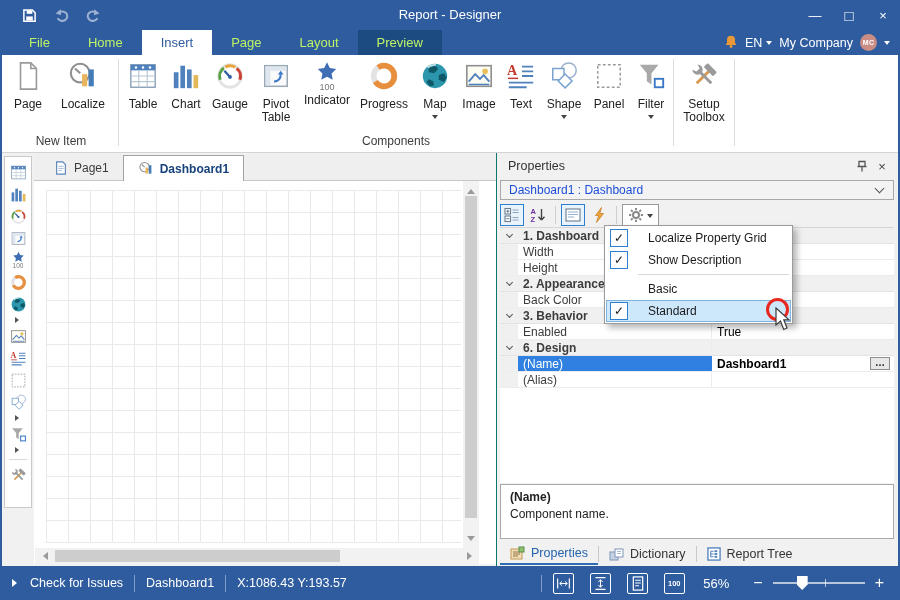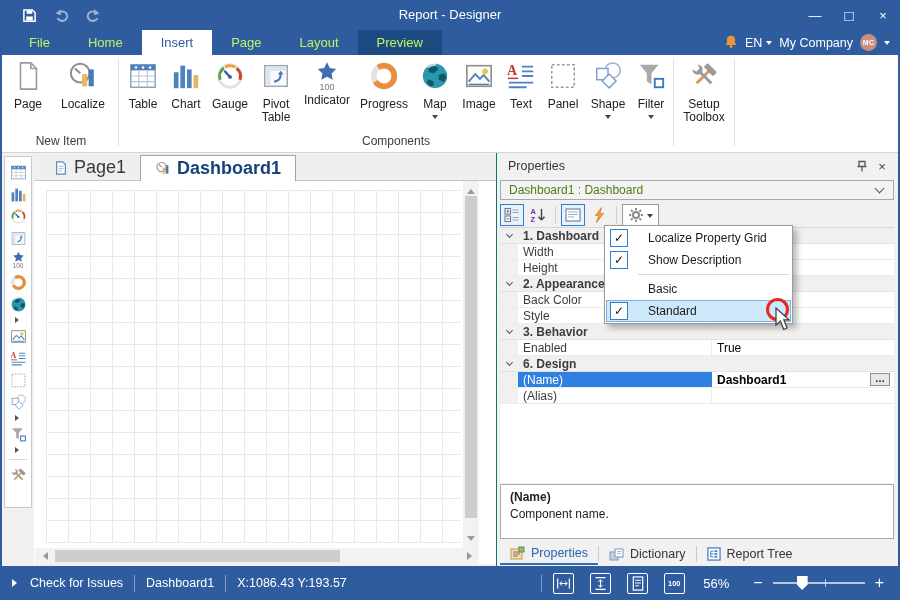--- a/index.html
+++ b/index.html
@@ -35,42 +35,42 @@
   
   #main{position:absolute;left:2px;top:153px;width:896px;height:413px;background:#f1f1f1}
   
   .toolstrip{position:absolute;left:2px;top:3px;width:28px;height:352px;background:#fff;border:1px solid #c9c9c9;display:flex;flex-direction:column;align-items:center;padding-top:4px}
   .tsi{height:22px;display:flex;flex-direction:column;align-items:center;justify-content:center}
   .tsa{height:10px;display:flex;align-items:center;justify-content:center}
   .tri-r{width:0;height:0;border:3.5px solid transparent;border-left:4.5px solid #555}
   .tssep{width:18px;height:1px;background:#d9d9d9;margin:4px 0}
   
   .docstrip{position:absolute;left:32px;top:2px;width:462px;height:26px;background:#efefef;border-bottom:1px solid #c6c6c6;display:flex;align-items:flex-end;padding-left:6px}
-  .dtab{height:25px;display:flex;align-items:center;gap:6px;padding:0 14px;font-size:18px;color:#3a3a3a}
+  .dtab{height:25px;display:flex;align-items:center;gap:6px;padding:0 14px;font-size:12px;color:#3a3a3a}
   .dtab.active{background:#fff;border:1px solid #a3a3a3;border-bottom:none;height:26px;margin-bottom:-1px;color:#17427b;font-weight:bold}
   
   .canvas{position:absolute;left:32px;top:28px;width:462px;height:383px;background:#fff}
   .gridsurface{position:absolute;left:12px;top:9px;width:415px;height:353px;
      background-image:linear-gradient(to right,#e9e9e9 1px,transparent 1px),linear-gradient(to bottom,#e9e9e9 1px,transparent 1px);
      background-size:22px 22px}
   .vscroll{position:absolute;right:17px;top:0;width:16px;bottom:16px;background:#f2f2f2}
   .hscroll{position:absolute;left:1px;bottom:0;right:17px;height:16px;background:#f2f2f2}
   .sbtn{position:absolute;width:16px;height:16px;display:flex;align-items:center;justify-content:center}
   .tri-up{width:0;height:0;border:4px solid transparent;border-bottom:5px solid #9a9a9a}
   .tri-dn{width:0;height:0;border:4px solid transparent;border-top:5px solid #9a9a9a}
   .tri-lf{width:0;height:0;border:4px solid transparent;border-right:5px solid #9a9a9a}
   .tri-rt{width:0;height:0;border:4px solid transparent;border-left:5px solid #9a9a9a}
   .vthumb{position:absolute;left:2px;width:12px;background:#cdcdcd}
   .hthumb{position:absolute;top:2px;height:12px;background:#cdcdcd}
   
   .props{position:absolute;left:494px;top:0;width:402px;height:413px;background:#f1f1f1;border-left:1px solid #0f766e}
   .phead{position:absolute;left:0;top:0;right:0;height:26px;display:flex;align-items:center;color:#333;font-size:12.5px}
   .phead .t{margin-left:11px}
   .pico{position:absolute;top:5px;width:16px;height:16px;display:flex;align-items:center;justify-content:center;color:#444}
-  .selector{position:absolute;left:3px;right:4px;top:27px;height:20px;background:#f3f3f3;border:1px solid #a8a8a8;display:flex;align-items:center;color:#4d7c0f}
+  .selector{position:absolute;left:3px;right:4px;top:27px;height:20px;background:#f3f3f3;border:1px solid #a8a8a8;display:flex;align-items:center;color:#1d4ed8}
   .selector .t{margin-left:8px}
   .chev{width:7px;height:7px;border-right:1.6px solid #555;border-bottom:1.6px solid #555;transform:rotate(45deg)}
   .selector .chev{position:absolute;right:10px;top:4px}
   .ptools{position:absolute;left:3px;top:50px;height:24px;display:flex;align-items:center;gap:2px}
   .tbtn{width:24px;height:22px;display:flex;align-items:center;justify-content:center;border:1px solid transparent}
   .tbtn.on{border-color:#2e7fd0;background:#e9f3fc}
   .tbtn.menuopen{width:37px;background:#fff;border:1px solid #9b9b9b;gap:3px}
   .tsep2{width:1px;height:18px;background:#cfcfcf;margin:0 3px}
   .caret-d{width:0;height:0;border:3.5px solid transparent;border-top:4px solid #444;margin-top:4px}
   .pgrid{position:absolute;left:3px;right:4px;top:74px;height:256px;background:#fff;border-top:1px solid #d6d6d6}
@@ -332,32 +332,32 @@
               <use href="#s-image"></use>
             </svg>
           <span class="lbl">Image</span>
         </div>
         <div class="ritem" style="width:40px">
           <svg width="30" height="30">
               <use href="#s-text"></use>
             </svg>
           <span class="lbl">Text</span>
         </div>
-        <div class="ritem" style="width:44px">
-          <svg width="30" height="30">
-              <use href="#s-panel"></use>
-            </svg>
-          <span class="lbl">Panel</span>
-        </div>
         <div class="ritem" style="width:46px">
           <svg width="30" height="30">
               <use href="#s-shape"></use>
             </svg>
           <span class="lbl">Shape</span>
           <span class="ddc"></span>
+        </div>
+        <div class="ritem" style="width:44px">
+          <svg width="30" height="30">
+              <use href="#s-panel"></use>
+            </svg>
+          <span class="lbl">Panel</span>
         </div>
         <div class="ritem" style="width:40px">
           <svg width="30" height="30">
               <use href="#s-filter"></use>
             </svg>
           <span class="lbl">Filter</span>
           <span class="ddc"></span>
         </div>
       </div>
       <div class="rgroup-label">Components</div>
@@ -572,25 +572,20 @@
         <div class="prow cat">
             <span class="gut">
               <span class="chev-s"></span>
             </span>
             <span class="lblc">2. Appearance</span>
             <span class="valc"></span>
           </div>
         <div class="prow">
             <span class="gut"></span>
             <span class="lblc">Back Color</span>
-            <span class="valc"></span>
-          </div>
-        <div class="prow">
-            <span class="gut"></span>
-            <span class="lblc">Style</span>
             <span class="valc"></span>
           </div>
         <div class="prow cat">
             <span class="gut">
               <span class="chev-s"></span>
             </span>
             <span class="lblc">3. Behavior</span>
             <span class="valc"></span>
           </div>
         <div class="prow">

